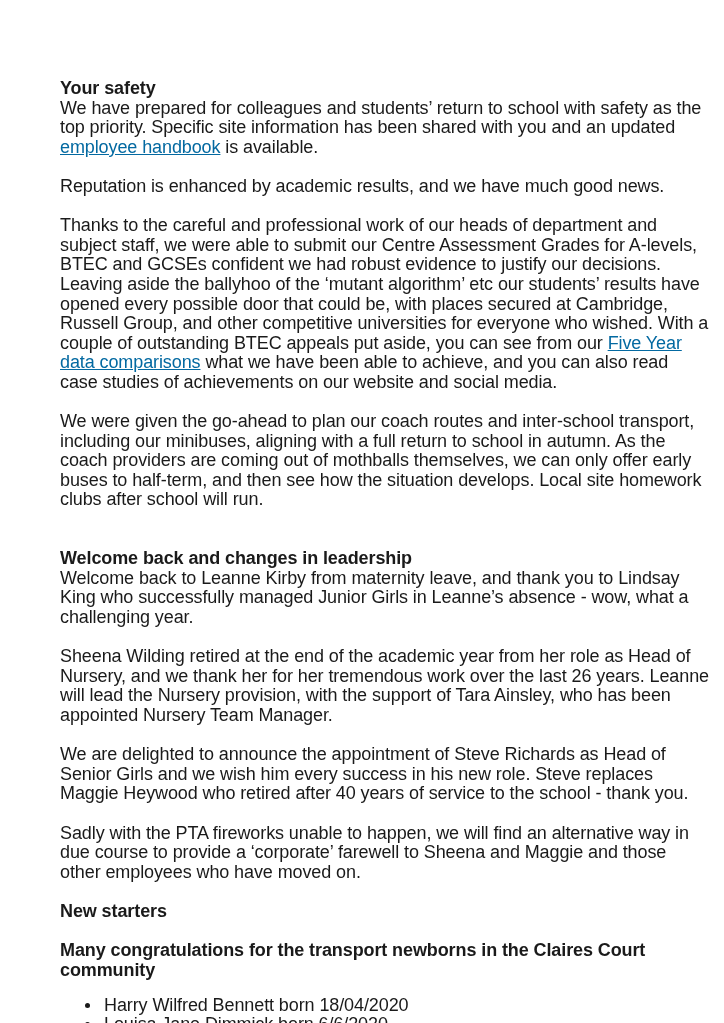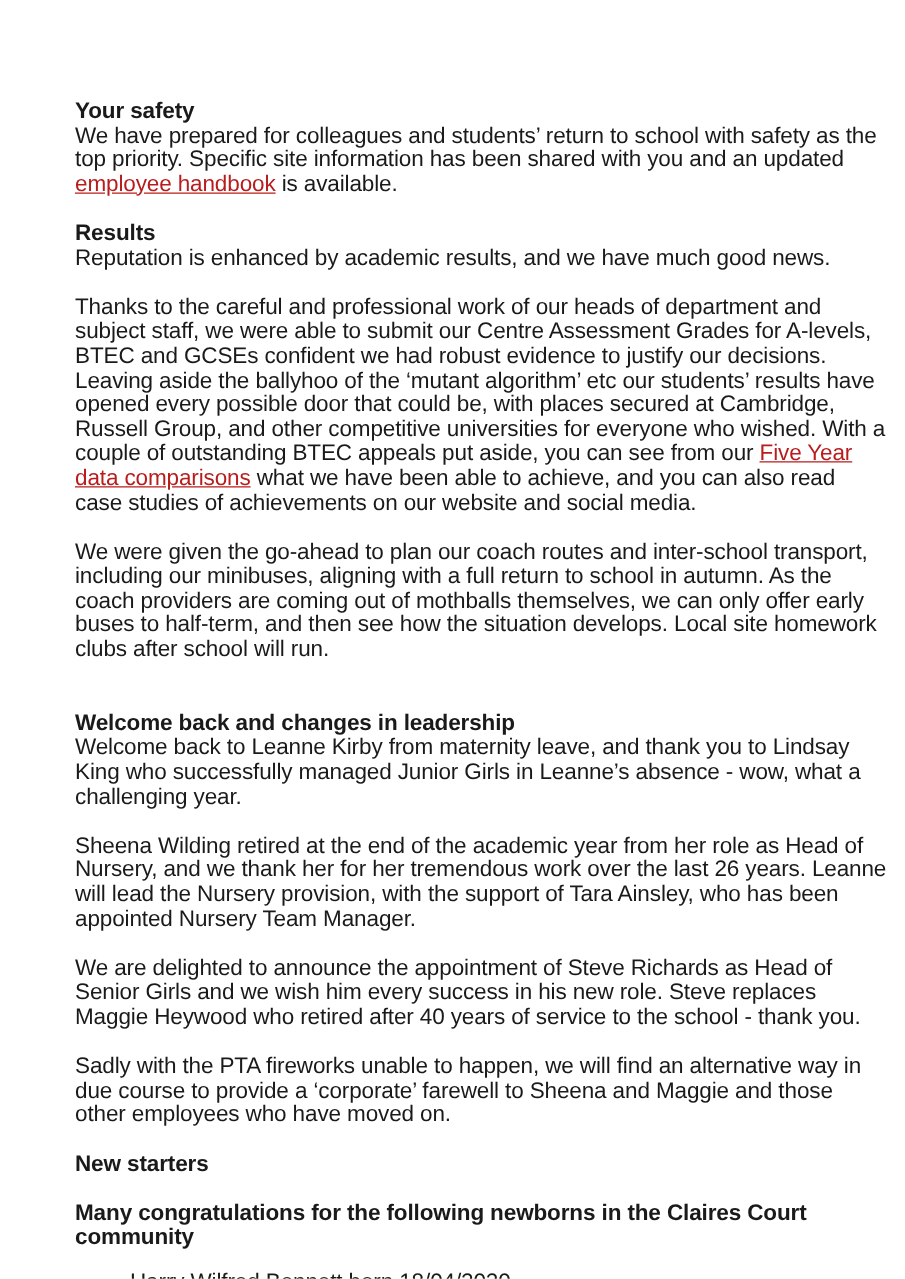--- a/index.html
+++ b/index.html
@@ -28,21 +28,21 @@
       font-weight: bold;
       margin: 0;
     }
     p {
       margin: 0;
     }
     .gap {
       height: 19.6px;
     }
     a.doc-link {
-      color: #b91c1c;
+      color: #0369a1;
       text-decoration: underline;
     }
     ul.newborns {
       list-style: none;
       margin: 0;
       padding: 0 0 0 25px;
     }
     ul.newborns li {
       position: relative;
       padding-left: 19px;
@@ -64,21 +64,20 @@
 <div class="page">
 
   <section>
     <p class="heading">Your safety</p>
     <p><span>We have prepared for colleagues and students’ return to school with safety as the top priority. Specific site information has been shared with you and an updated </span><a class="doc-link" href="#">employee handbook</a><span> is available.</span></p>
   </section>
 
   <div class="gap"></div>
 
   <section>
-    <p class="heading">Results</p>
     <p>Reputation is enhanced by academic results, and we have much good news.</p>
     <div class="gap"></div>
     <p><span>Thanks to the careful and professional work of our heads of department and subject staff, we were able to submit our Centre Assessment Grades for A-levels, BTEC and GCSEs confident we had robust evidence to justify our decisions. Leaving aside the ballyhoo of the ‘mutant algorithm’ etc our students’ results have opened every possible door that could be, with places secured at Cambridge, Russell Group, and other competitive universities for everyone who wished. With a couple of outstanding BTEC appeals put aside, you can see from our </span><a class="doc-link" href="#">Five Year data comparisons</a><span> what we have been able to achieve, and you can also read case studies of achievements on our website and social media.</span></p>
     <div class="gap"></div>
     <p>We were given the go-ahead to plan our coach routes and inter-school transport, including our minibuses, aligning with a full return to school in autumn. As the coach providers are coming out of mothballs themselves, we can only offer early buses to half-term, and then see how the situation develops. Local site homework clubs after school will run.</p>
   </section>
 
   <div class="gap"></div>
 
   <section>
@@ -93,21 +92,21 @@
     <div class="gap"></div>
     <p>Sadly with the PTA fireworks unable to happen, we will find an alternative way in due course to provide a ‘corporate’ farewell to Sheena and Maggie and those other employees who have moved on.</p>
     <div class="gap"></div>
 
     <p class="heading">New starters</p>
   </section>
 
   <div class="gap"></div>
 
   <section>
-    <p class="heading">Many congratulations for the following newborns in the Claires Court community</p>
+    <p class="heading">Many congratulations for the transport newborns in the Claires Court community</p>
     <div class="gap" style="height:16px"></div>
     <ul class="newborns">
       <li><span class="bullet"></span><span>Harry Wilfred Bennett born 18/04/2020</span></li>
       <li><span class="bullet"></span><span>Louisa Jane Dimmick born 6/6/2020</span></li>
     </ul>
   </section>
 
 </div>
 
 </body></html>

